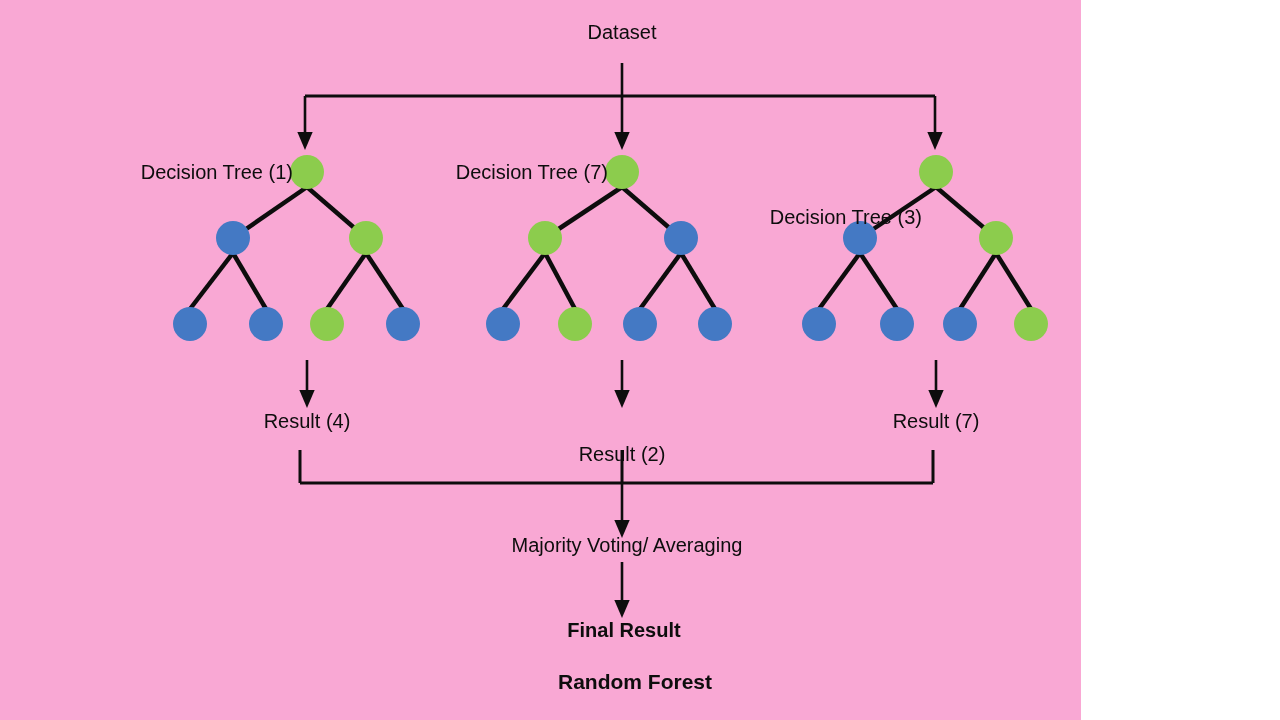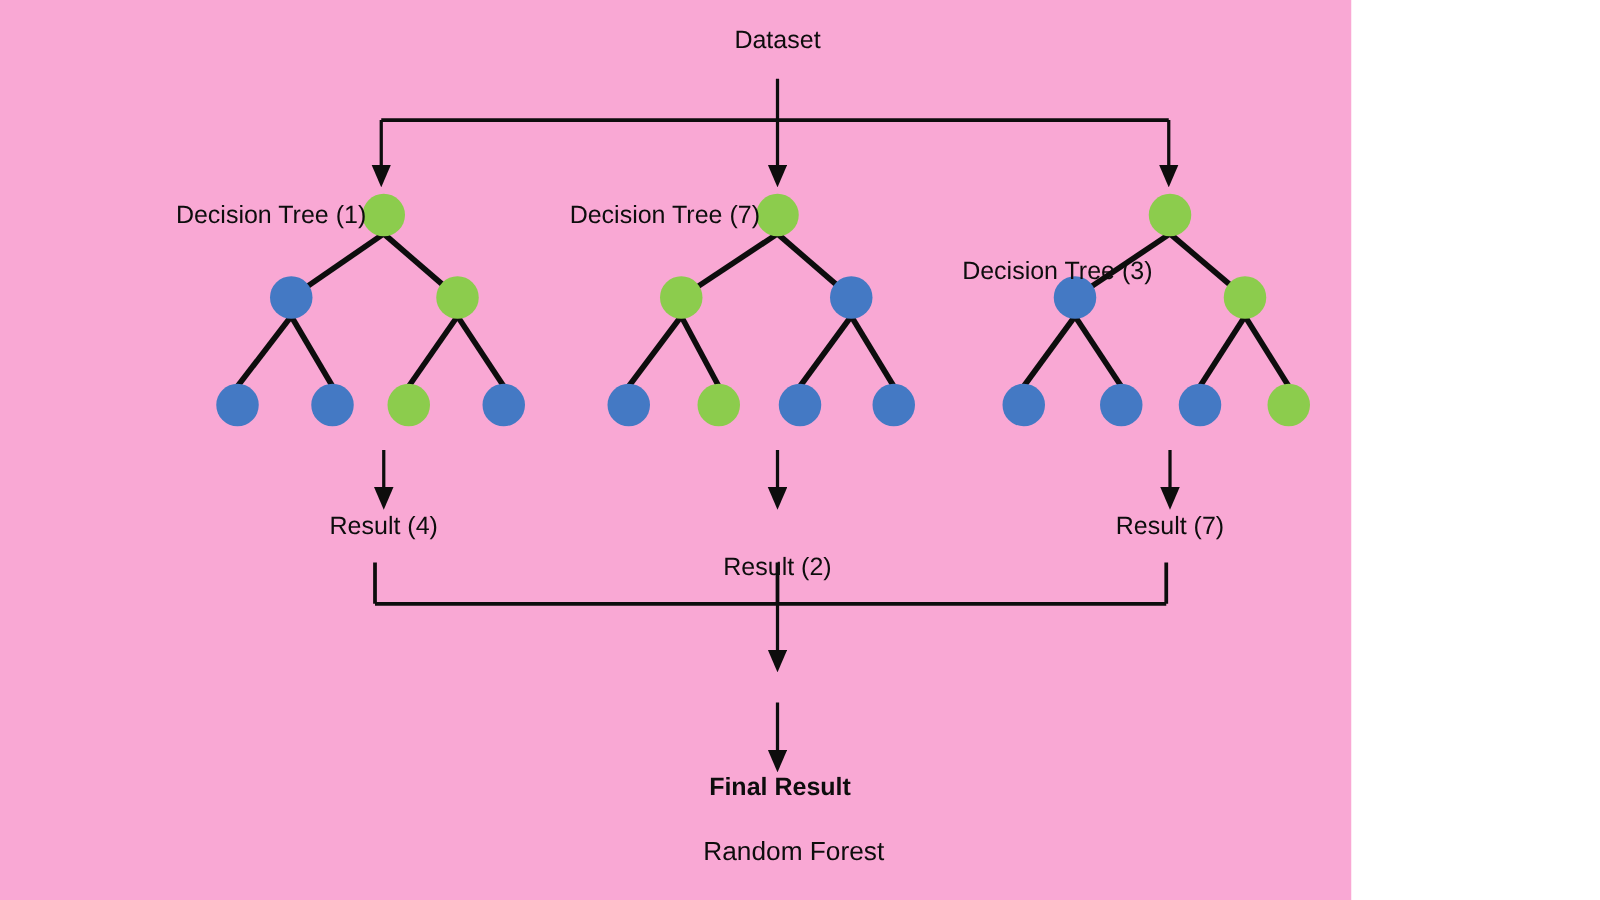--- a/index.html
+++ b/index.html
@@ -34,21 +34,21 @@
   }
   .lbl.center {
     transform: translateX(-50%);
     text-align: center;
   }
   .lbl.right {
     transform: translateX(-100%);
     text-align: right;
   }
   .lbl.bold {
-    font-weight: normal;
+    font-weight: bold;
     font-size: 21px;
   }
   .ellipsis-dots {
     position: absolute;
     display: flex;
     gap: 7px;
     align-items: center;
   }
   .ellipsis-dots span {
     display: block;
@@ -133,20 +133,21 @@
   <div class="lbl center" style="left:622px; top:22px;">Dataset</div>
 
   <div class="lbl right" id="tree-label-0" style="left:293px; top:162px;">Decision Tree (1)</div>
   <div class="lbl right" id="tree-label-1" style="left:608px; top:162px;">Decision Tree (7)</div>
   <div class="lbl right" id="tree-label-2" style="left:922px; top:162px;margin-top:45px;">Decision Tree (3)</div>
 
   <div class="lbl center" style="left:307px; top:411px;">Result (4)</div>
   <div class="lbl center" style="left:622px; top:411px;margin-top:33px;">Result (2)</div>
   <div class="lbl center" style="left:936px; top:411px;">Result (7)</div>
 
+  <div class="lbl center" style="left:627px; top:535px;">Majority Voting/ Averaging</div>
   <div class="lbl center" style="left:624px; top:620px;font-weight:bold;">Final Result</div>
   <div class="lbl center bold" style="left:635px; top:671px;">Random Forest</div>
 
   <div class="ellipsis-dots" style="left:1083px; top:243px;">
     <span></span>
     <span></span>
     <span></span>
   </div>
 
 </div>

